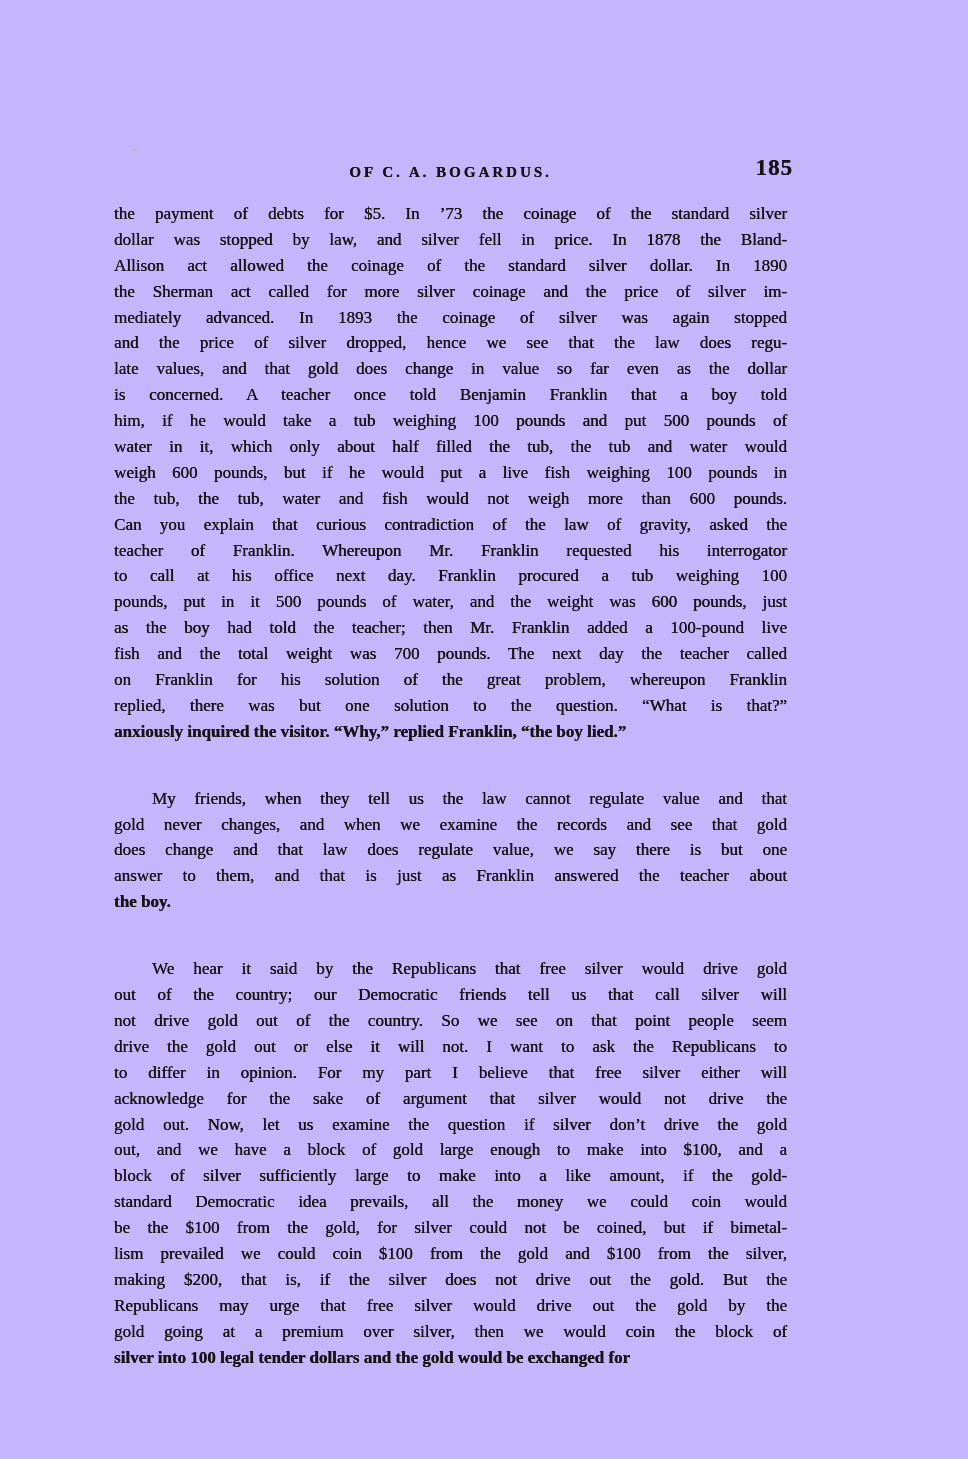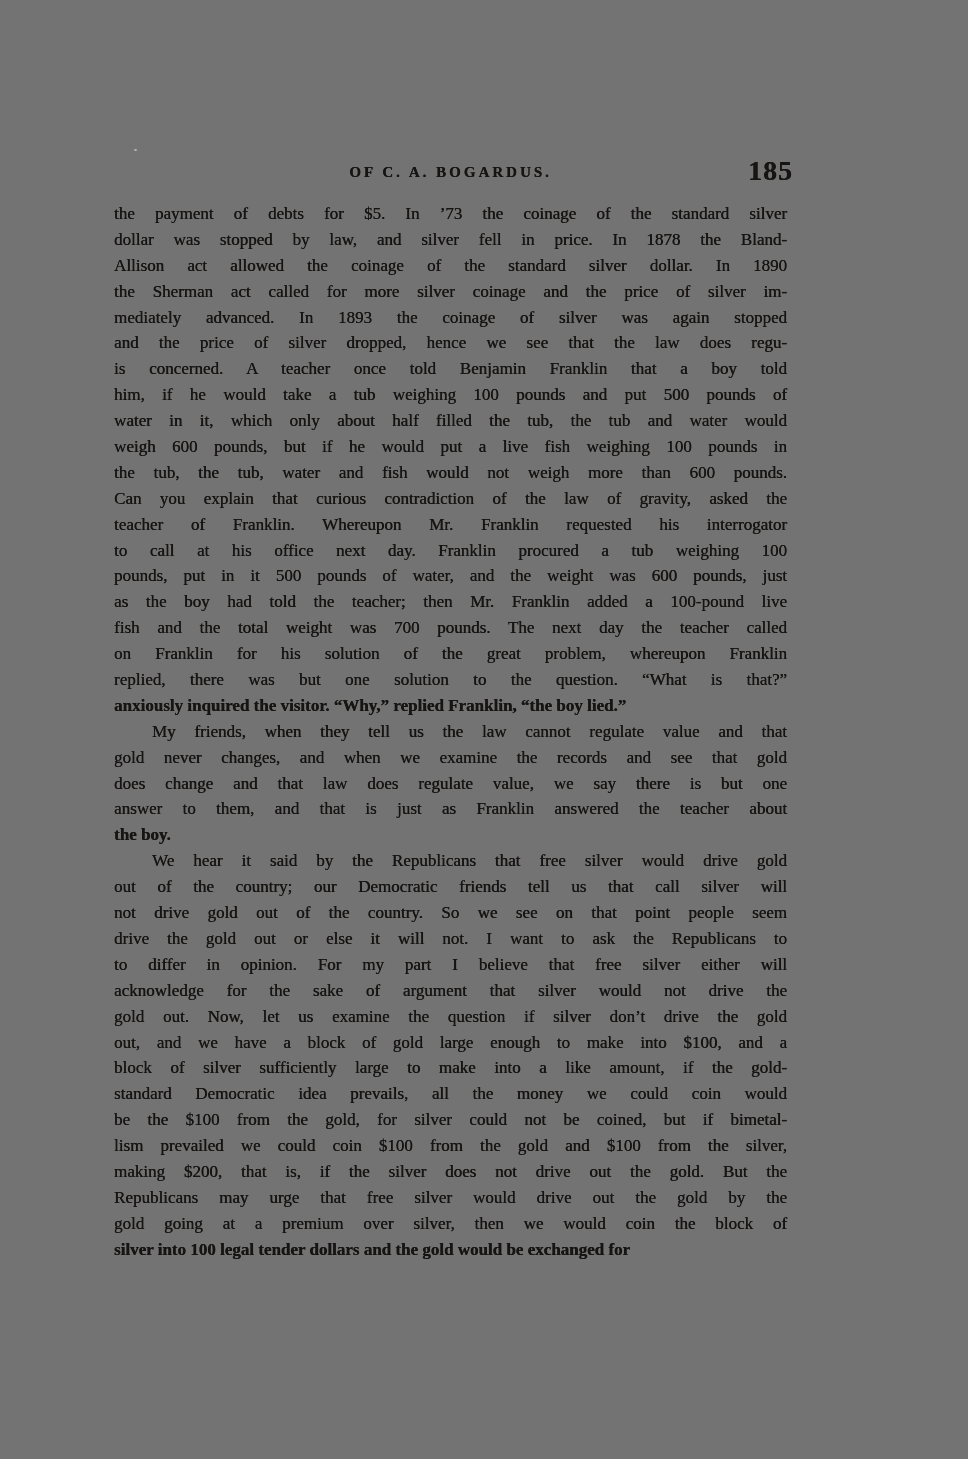--- a/index.html
+++ b/index.html
@@ -1,21 +1,21 @@
 <!DOCTYPE html>
 <html><head>
 <meta charset="utf-8">
 <style>
   html, body { margin: 0; padding: 0; }
   body { background: #ffffff; }
   .page {
     position: relative;
     width: 968px;
     height: 1459px;
-    background: #737373;
+    background: #c4b5fd;
     overflow: hidden;
     font-family: "Liberation Serif", "DejaVu Serif", serif;
     color: #171513;
   }
   .column {
     position: absolute;
     left: 114px;
     top: 0;
     width: 673px;
     height: 100%;
@@ -29,21 +29,21 @@
     font-size: 15px;
     font-weight: bold;
     letter-spacing: 3px;
     white-space: nowrap;
     text-shadow: 0.3px 0 0 currentColor;
   }
   .page-number {
     position: absolute;
     top: 155px;
     right: -6px;
-    font-size: 28px;
+    font-size: 23px;
     font-weight: bold;
     letter-spacing: 1px;
     text-shadow: 0.3px 0 0 currentColor;
   }
   .text-block {
     position: absolute;
     top: 201px;
     left: 0;
     width: 673px;
     font-size: 17px;
@@ -51,21 +51,21 @@
     text-shadow: 0.35px 0 0 currentColor;
   }
   .line {
     text-align: justify;
     text-align-last: justify;
     height: 25.9px;
     overflow: visible;
     white-space: nowrap;
   }
   .line.last { text-align-last: left; font-weight: bold; }
-  .line.indent { text-indent: 38px; }
+  .line.indent { text-indent: 38px; margin-top: 41px; }
   .speck {
     position: absolute;
     left: 134px;
     top: 149px;
     width: 3px;
     height: 2px;
     background: #b9b7b2;
     border-radius: 50%;
   }
 </style>
@@ -77,20 +77,21 @@
   <div class="column">
     <div class="running-title">OF C. A. BOGARDUS.</div>
     <div class="page-number">185</div>
     <div class="text-block">
         <div class="line">the payment of debts for $5. In ’73 the coinage of the standard silver</div>
         <div class="line">dollar was stopped by law, and silver fell in price. In 1878 the Bland-</div>
         <div class="line">Allison act allowed the coinage of the standard silver dollar. In 1890</div>
         <div class="line">the Sherman act called for more silver coinage and the price of silver im-</div>
         <div class="line">mediately advanced. In 1893 the coinage of silver was again stopped</div>
         <div class="line">and the price of silver dropped, hence we see that the law does regu-</div>
+        <div class="line">late values, and that gold does change in value so far even as the dollar</div>
         <div class="line">is concerned. A teacher once told Benjamin Franklin that a boy told</div>
         <div class="line">him, if he would take a tub weighing 100 pounds and put 500 pounds of</div>
         <div class="line">water in it, which only about half filled the tub, the tub and water would</div>
         <div class="line">weigh 600 pounds, but if he would put a live fish weighing 100 pounds in</div>
         <div class="line">the tub, the tub, water and fish would not weigh more than 600 pounds.</div>
         <div class="line">Can you explain that curious contradiction of the law of gravity, asked the</div>
         <div class="line">teacher of Franklin. Whereupon Mr. Franklin requested his interrogator</div>
         <div class="line">to call at his office next day. Franklin procured a tub weighing 100</div>
         <div class="line">pounds, put in it 500 pounds of water, and the weight was 600 pounds, just</div>
         <div class="line">as the boy had told the teacher; then Mr. Franklin added a 100-pound live</div>

